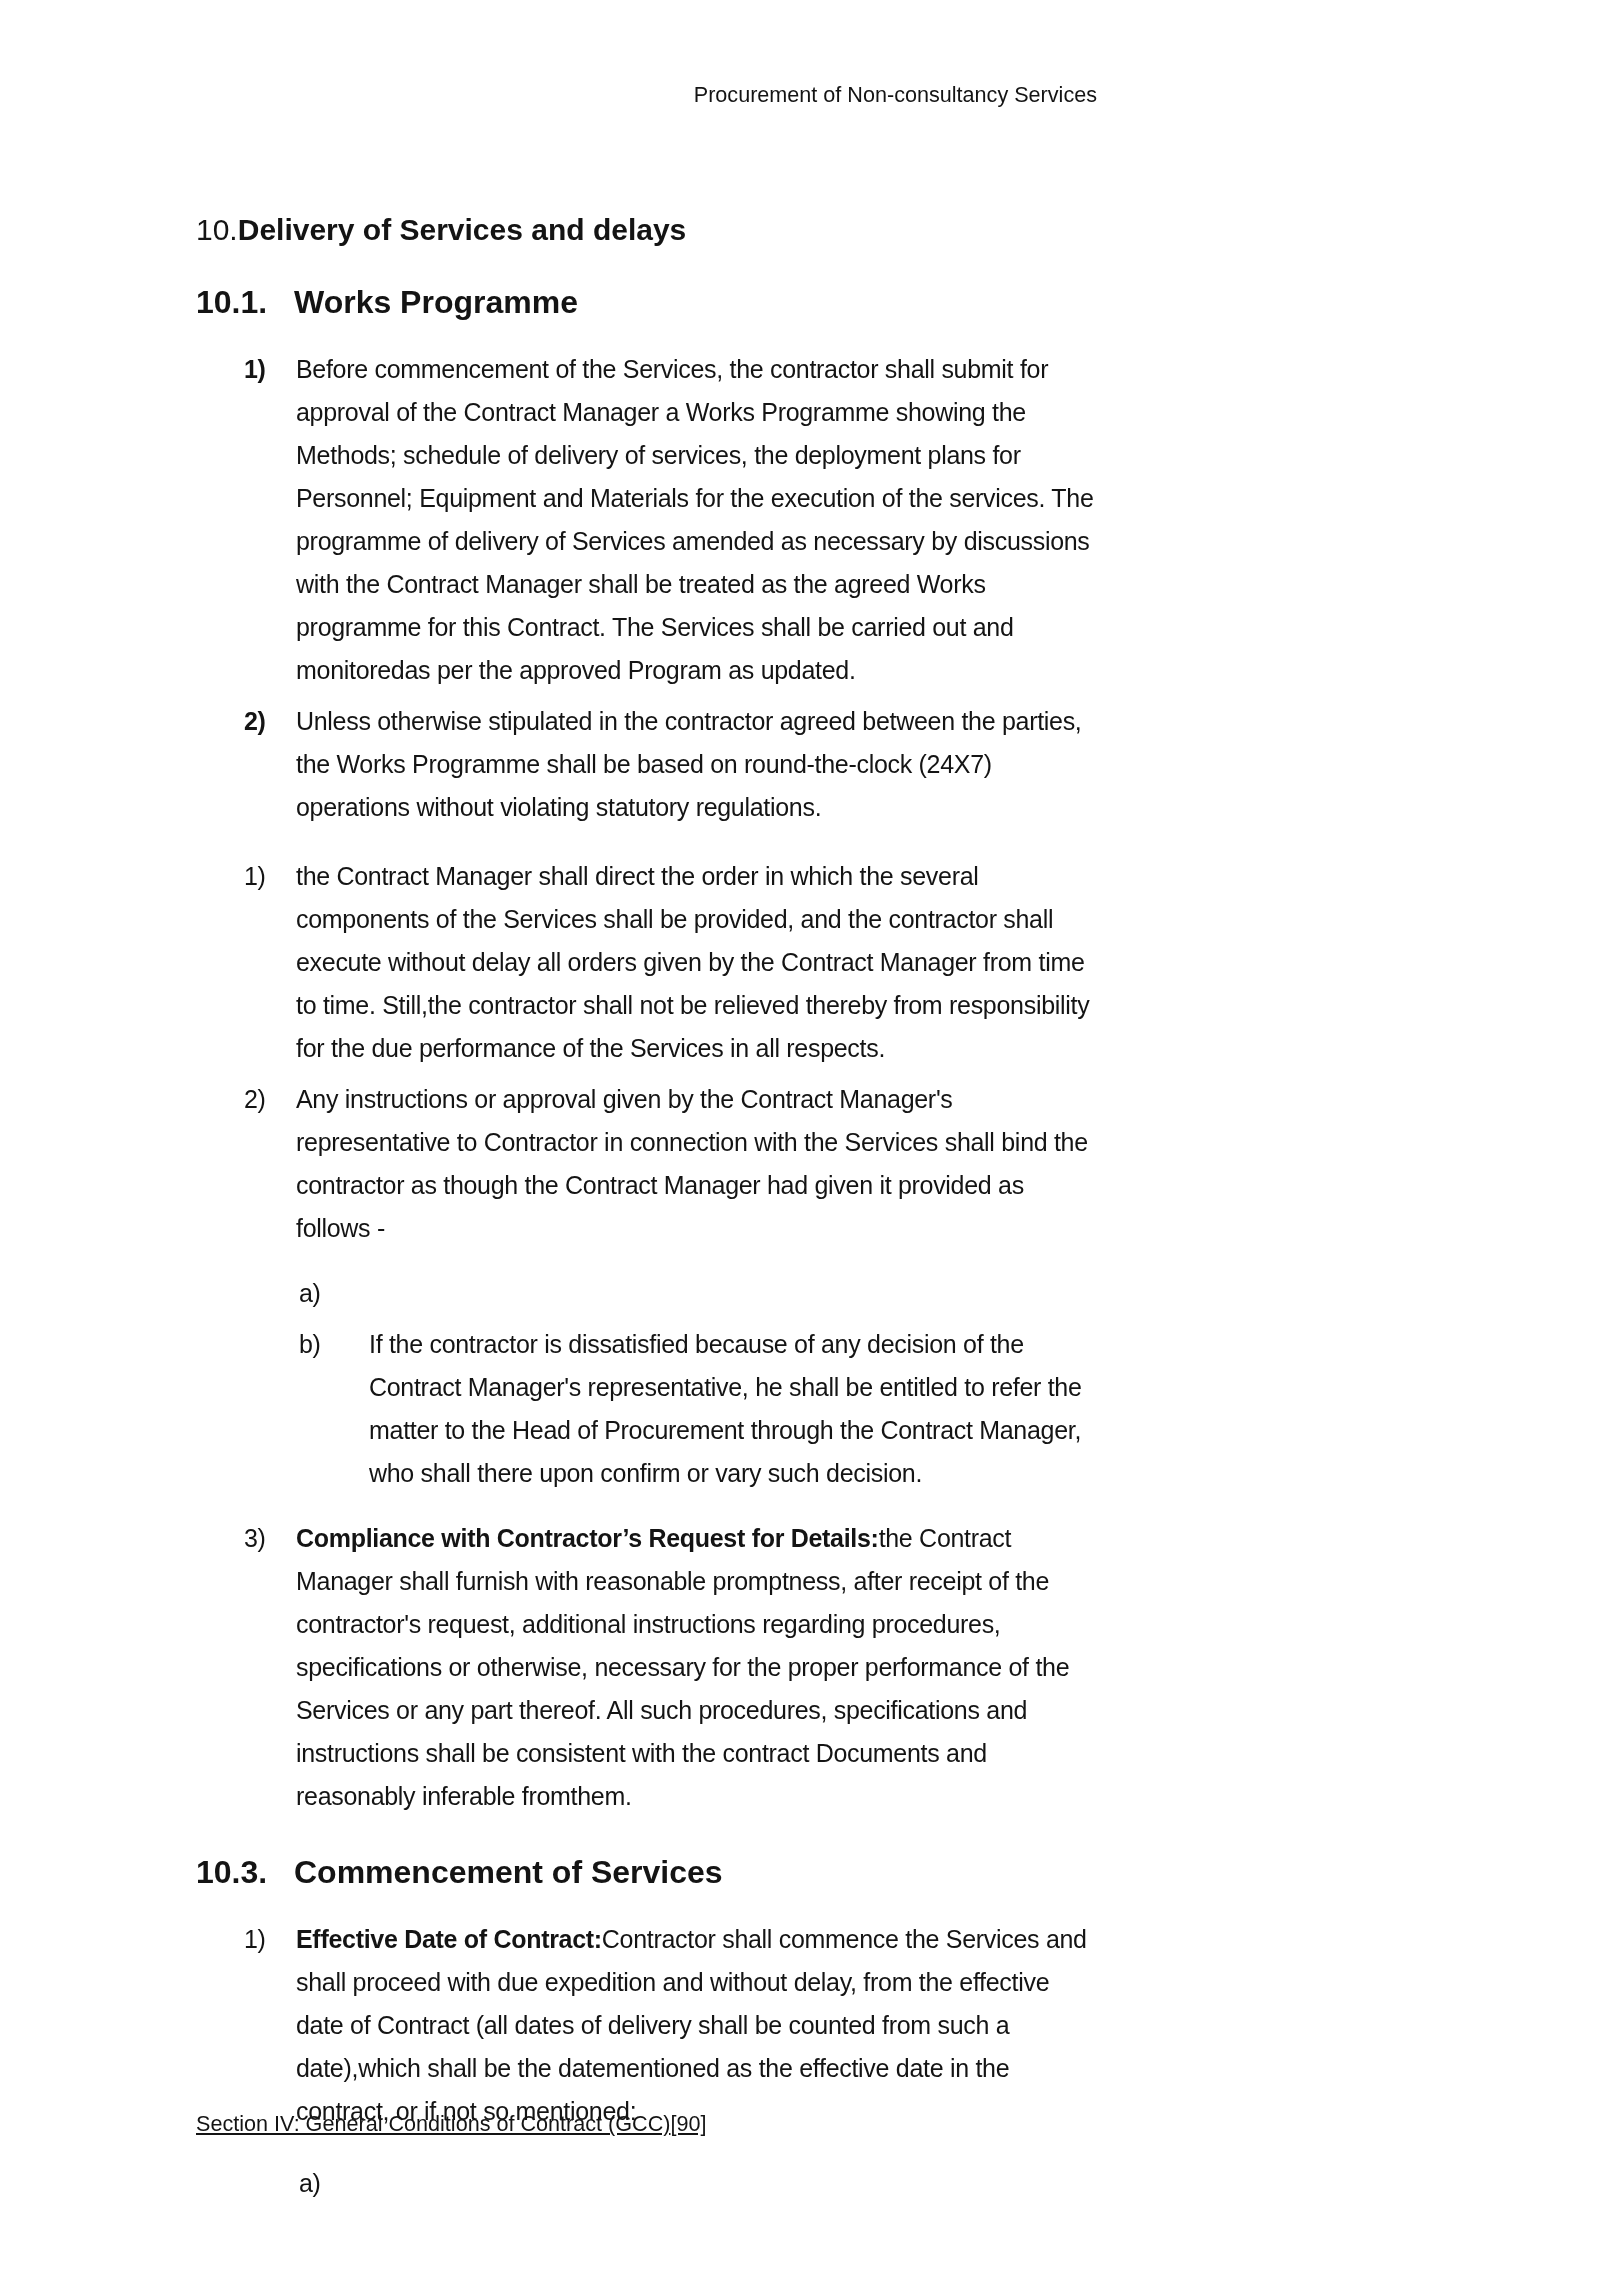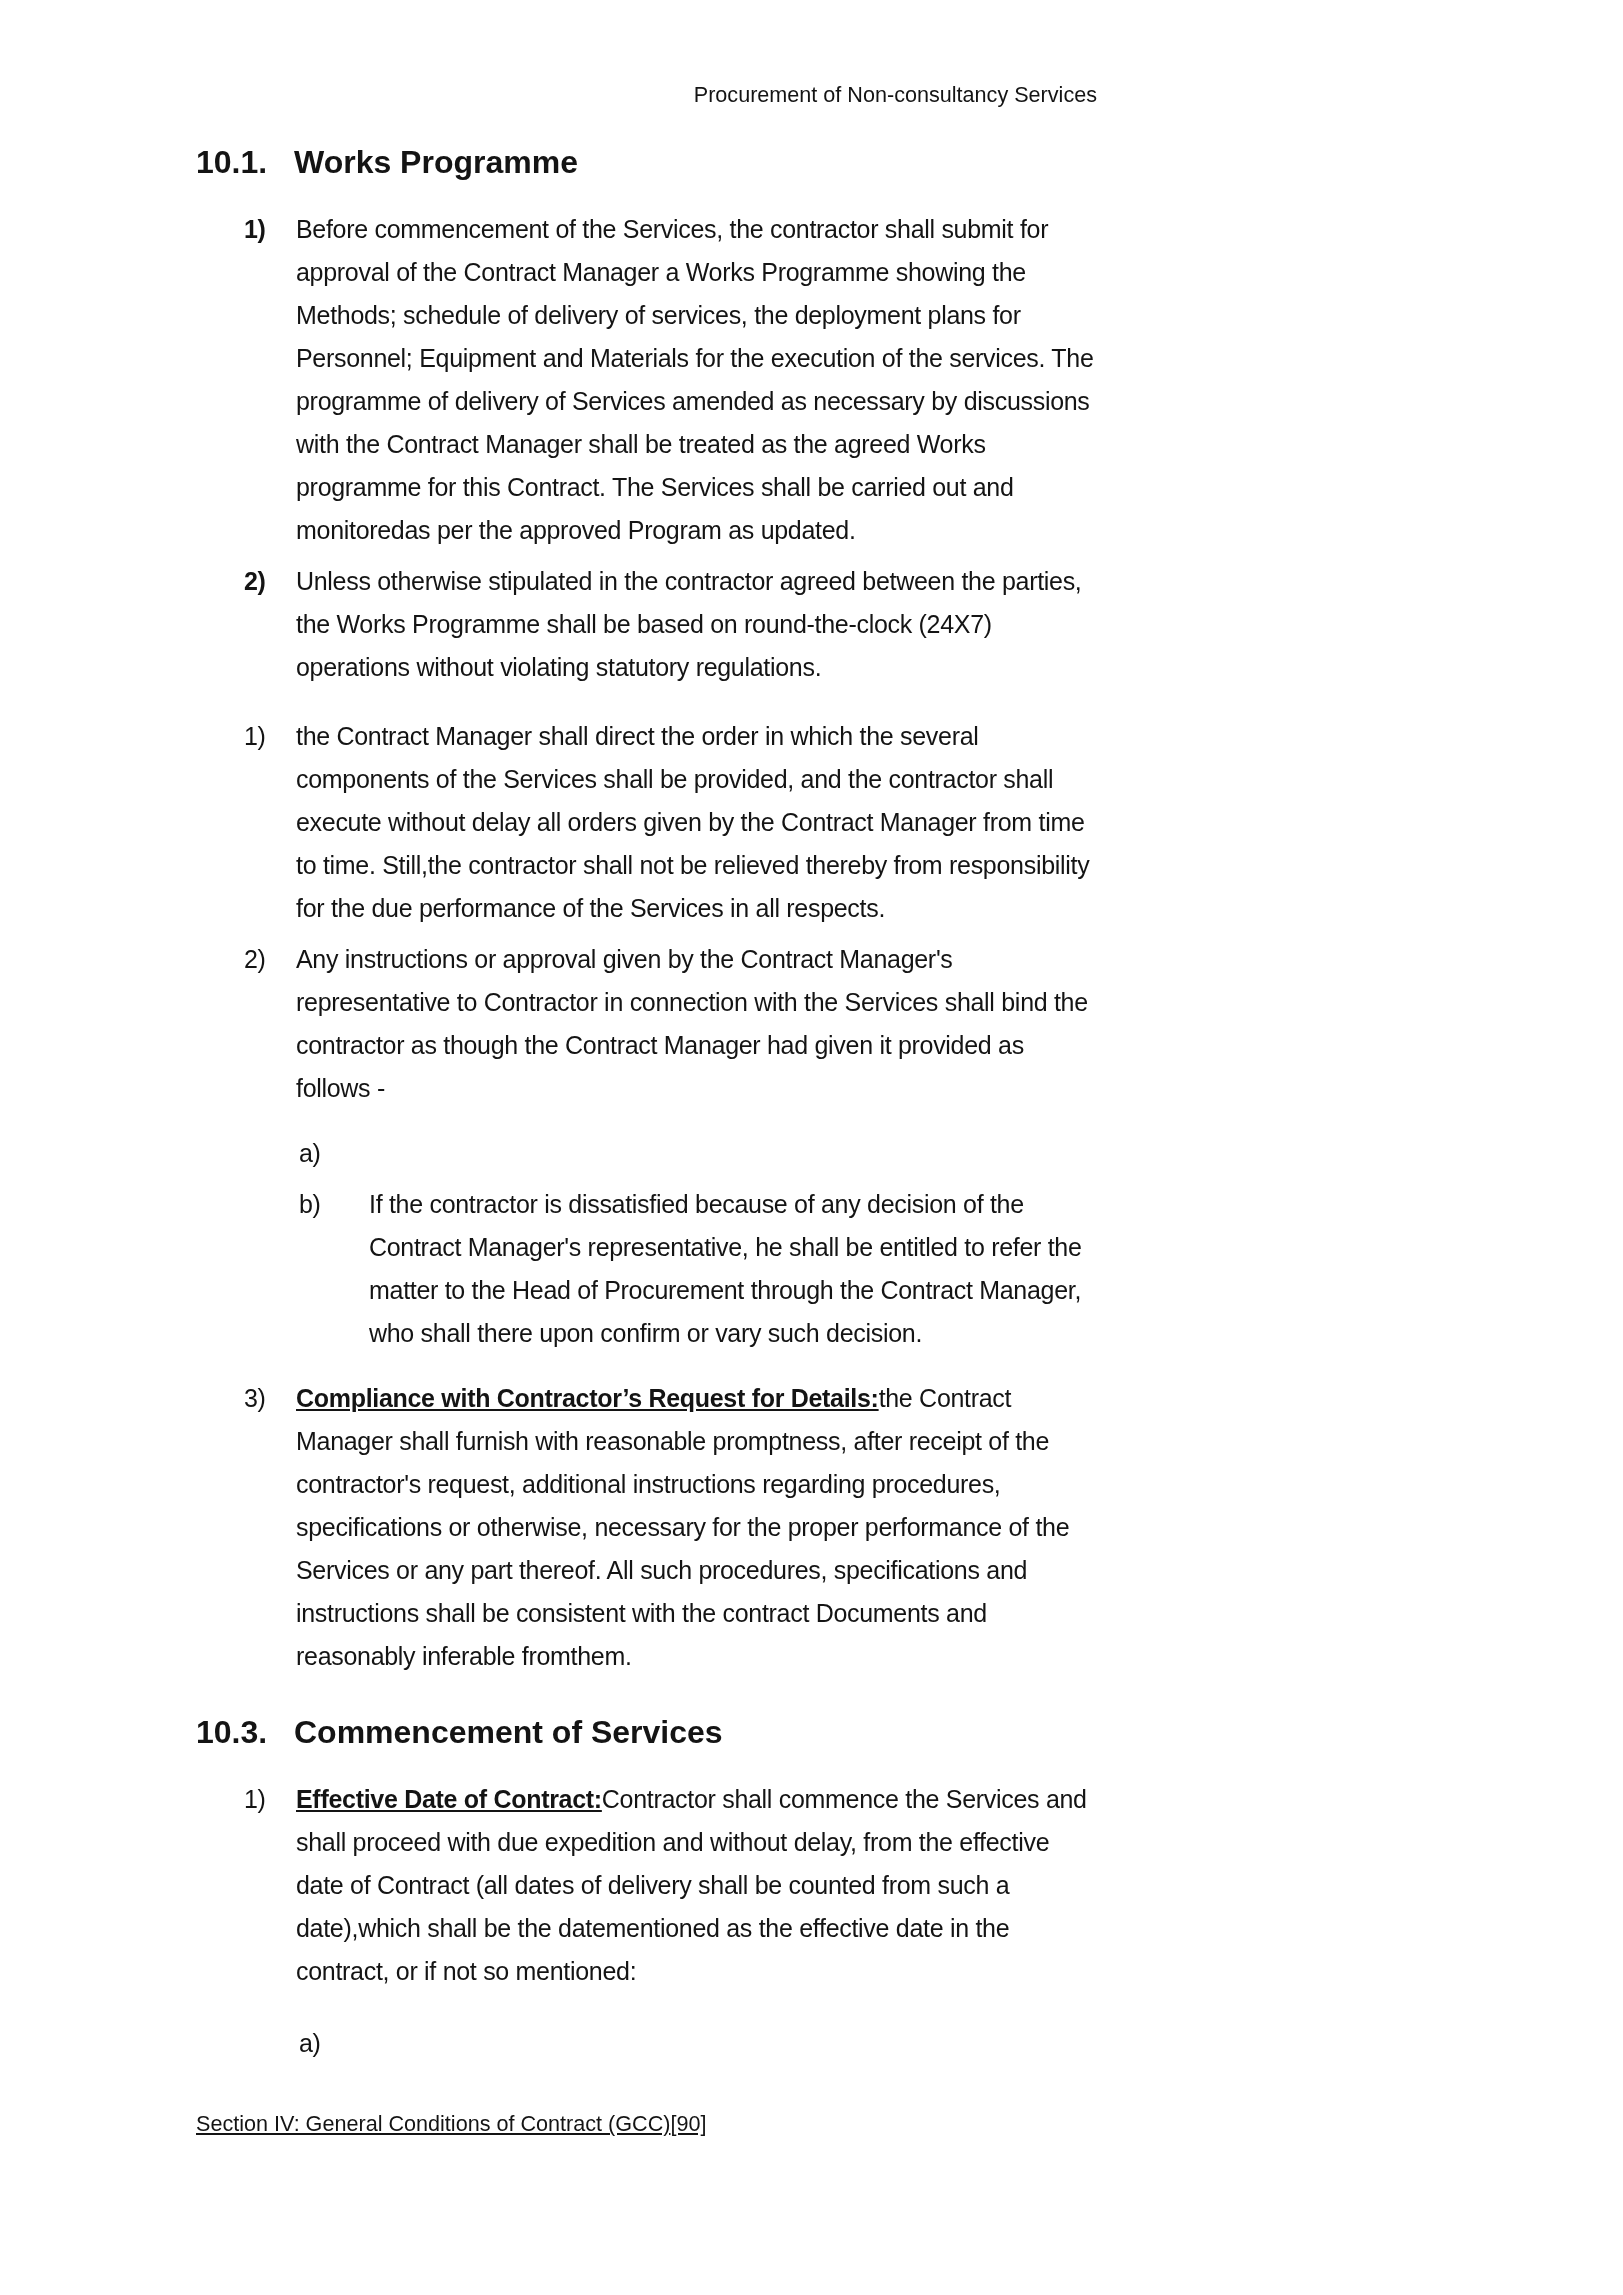--- a/index.html
+++ b/index.html
@@ -45,21 +45,21 @@
     margin-top: 7.9px;
     font-size: 25px;
     line-height: 43px;
     letter-spacing: -0.3px;
   }
   .li .marker { flex: none; margin-left: 48px; width: 52px; }
   .li.sub .marker { margin-left: 103px; width: 70px; }
   .li .body { flex: 1; }
   .li .body p { margin: 0; }
   .bold-marker { font-weight: 700; }
-  .lead { font-weight: 700; text-decoration: underline; }
+  .lead { font-weight: 700; }
   .gap-before { margin-top: 22px; }
   .gap-before-lg { margin-top: 29px; }
   .page-footer {
     position: absolute;
     left: 196px;
     right: 210px;
     top: 2111px;
     display: flex;
     font-size: 21.6px;
     line-height: 1.2;
@@ -69,20 +69,21 @@
 </head>
 <body>
 
 <div class="page">
   <div class="content">
 
     <div class="page-header">
       <span>Procurement of Non-consultancy Services</span>
     </div>
 
+    <h1 class="doc-title"><span class="h1-num">10.</span><span>Delivery of Services and delays</span></h1>
 
     <h2 class="sec-heading">
       <span class="h2-num">10.1.</span>
       <span>Works Programme</span>
     </h2>
 
     <div class="list">
       <div class="li">
         <span class="marker bold-marker">1)</span>
         <div class="body">

